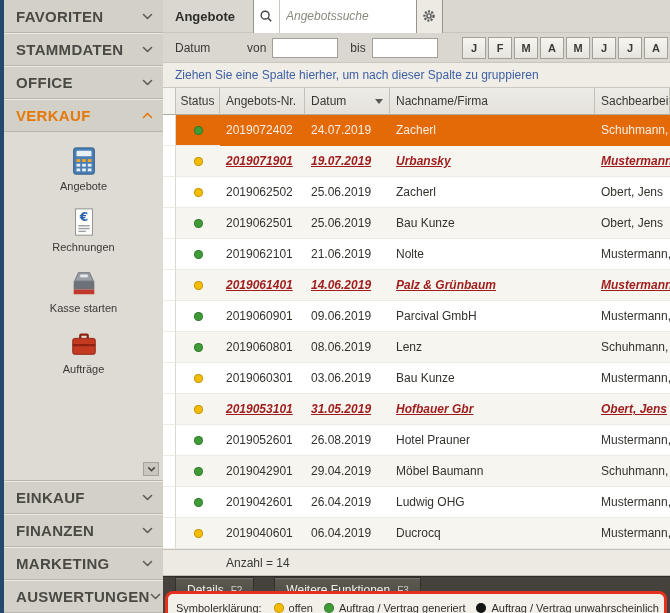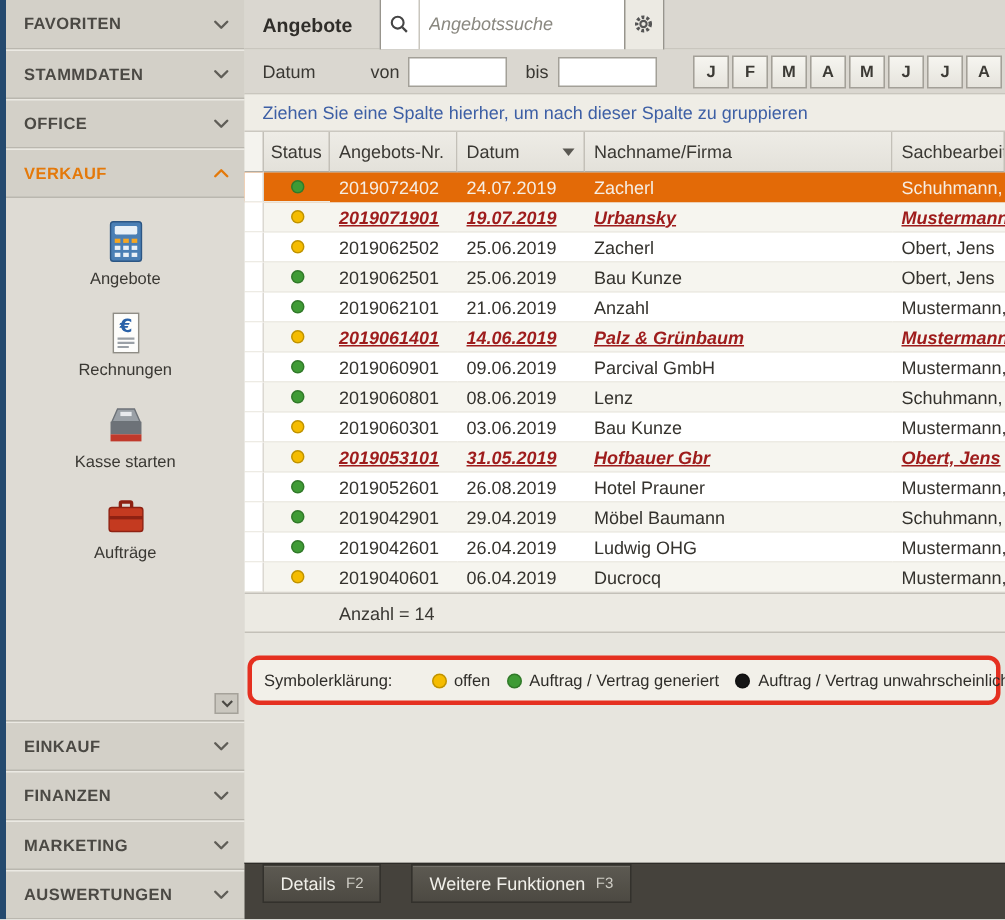--- a/index.html
+++ b/index.html
@@ -8,21 +8,21 @@
   .app { position:relative; width:670px; height:613px; display:flex; background:#e7e5de; overflow:hidden; }
 
   
   .left-strip { width:4px; background:#24496e; flex:0 0 4px; }
 
   
   .sidebar { width:159px; flex:0 0 159px; background:#d6d3cb; display:flex; flex-direction:column; }
   .nav-header { height:33px; flex:0 0 33px; display:flex; align-items:center; justify-content:space-between;
     padding:0 10px 0 12px; background:#d3d0c8; border-bottom:1px solid #bab7af; border-top:1px solid #ebe9e3; cursor:pointer; }
   .nav-header:first-child { border-top:none; }
-  .nav-label { font-size:11px; font-weight:bold; color:#4b4944; letter-spacing:.3px; }
+  .nav-label { font-size:15px; font-weight:bold; color:#4b4944; letter-spacing:.3px; }
   .nav-header.active .nav-label, .nav-header.active .chev { color:#e4790a; }
   .chev { color:#5f5d57; display:flex; }
   .chev.up svg { transform:rotate(180deg); }
 
   .nav-panel { flex:1 1 auto; background:#dedbd4; position:relative; display:flex; flex-direction:column;
     align-items:center; padding-top:8px; gap:4px; overflow:hidden; border-bottom:1px solid #bab7af; }
   .panel-item { display:flex; flex-direction:column; align-items:center; gap:3px; width:100%; padding:5px 0; cursor:pointer; }
   .panel-item .icon { width:32px; height:32px; display:flex; align-items:center; justify-content:center; }
   .panel-item .p-label { font-size:11px; color:#3a3833; }
   .panel-more { position:absolute; right:4px; bottom:4px; width:16px; height:14px; background:#cac7bf;
@@ -59,40 +59,40 @@
   
   .grid-header, .row { display:grid; grid-template-columns:13px 44px 85px 85px 205px minmax(0,1fr); }
   .grid-header { height:27px; flex:0 0 27px; }
   .hcell { background:linear-gradient(#eeece6,#e3e1da); border-right:1px solid #c3c0b8; border-bottom:1px solid #aeaba3;
     display:flex; align-items:center; padding:0 6px; font-size:12px; color:#3a3833; overflow:hidden; white-space:nowrap; }
   .hcell.center { justify-content:center; }
   .hcell.ind { padding:0; background:#f4f3ee; }
   .sort-arrow { width:0; height:0; border-left:4px solid transparent; border-right:4px solid transparent;
     border-top:5px solid #5a5852; margin-left:auto; }
 
-  .row { height:20px; background:#ffffff; cursor:default; }
+  .row { height:31px; background:#ffffff; cursor:default; }
   .row.alt { background:#f6f5ef; }
   .row.selected { background:#e36a07; }
   .cell { display:flex; align-items:center; padding:0 6px; font-size:12px; color:#34322d;
     border-bottom:1px solid #edebe4; overflow:hidden; white-space:nowrap; }
   .cell.ind { background:#fff; border-right:1px solid #dbd8d1; padding:0; }
   .cell.status { justify-content:center; }
   .dot { width:9px; height:9px; border-radius:50%; box-shadow:inset 0 0 0 1px rgba(0,0,0,.22); flex:0 0 9px; }
   .dot.green { background:#3f9b35; }
   .dot.yellow { background:#f5bc00; }
   .row.red .cell.txt { color:#9e1c1c; font-weight:bold; font-style:italic; text-decoration:underline; }
   .row.selected .cell.txt { color:#f6ede2; border-bottom-color:transparent; }
 
   .grid-count { height:27px; flex:0 0 27px; background:#eceae3; border-top:1px solid #c3c0b8;
     border-bottom:1px solid #c3c0b8; display:flex; align-items:center; padding-left:63px; font-size:12px; color:#3a3833; }
 
   .legend-region { flex:1 1 auto; position:relative; background:#e7e5de; }
   .legend { position:absolute; left:2px; right:3px; top:15px; height:33px; border:3px solid #e53020; border-radius:8px;
     display:flex; align-items:center; padding:0 8px; background:#f2f0e9; font-size:11px; color:#2f2d29; }
-  .legend-title { margin-right:26px; }
+  .legend-title { margin-right:12px; }
   .legend-item { display:flex; align-items:center; gap:5px; margin-right:11px; white-space:nowrap; }
   .legend-item .dot { width:10px; height:10px; flex:0 0 10px; }
 
   .footer { height:38px; flex:0 0 38px; background:#45423c; display:flex; align-items:flex-start; gap:20px;
     padding-left:12px; border-top:1px solid #2e2c28; }
   .f-btn { height:26px; display:flex; align-items:center; gap:7px; padding:0 11px;
     background:linear-gradient(#5d5a52,#4c4942); border:1px solid #33312c;
     box-shadow:inset 0 1px 0 rgba(255,255,255,.15); color:#f1f0ea; font-size:12px; cursor:pointer; font-family:inherit; }
   .f-key { font-size:10px; color:#cfcdc5; }
 </style>
@@ -337,21 +337,21 @@
     <div class="cell txt c-name">Bau Kunze</div>
     <div class="cell txt c-sach">Obert, Jens</div>
   </div>
         <div class="row">
     <div class="cell ind"></div>
     <div class="cell status">
             <span class="dot green"></span>
           </div>
     <div class="cell txt c-nr">2019062101</div>
     <div class="cell txt c-datum">21.06.2019</div>
-    <div class="cell txt c-name">Anzahl</div>
+    <div class="cell txt c-name">Nolte</div>
     <div class="cell txt c-sach">Mustermann,</div>
   </div>
         <div class="row alt red">
     <div class="cell ind"></div>
     <div class="cell status">
             <span class="dot yellow"></span>
           </div>
     <div class="cell txt c-nr">2019061401</div>
     <div class="cell txt c-datum">14.06.2019</div>
     <div class="cell txt c-name">Palz &amp; Grünbaum</div>

